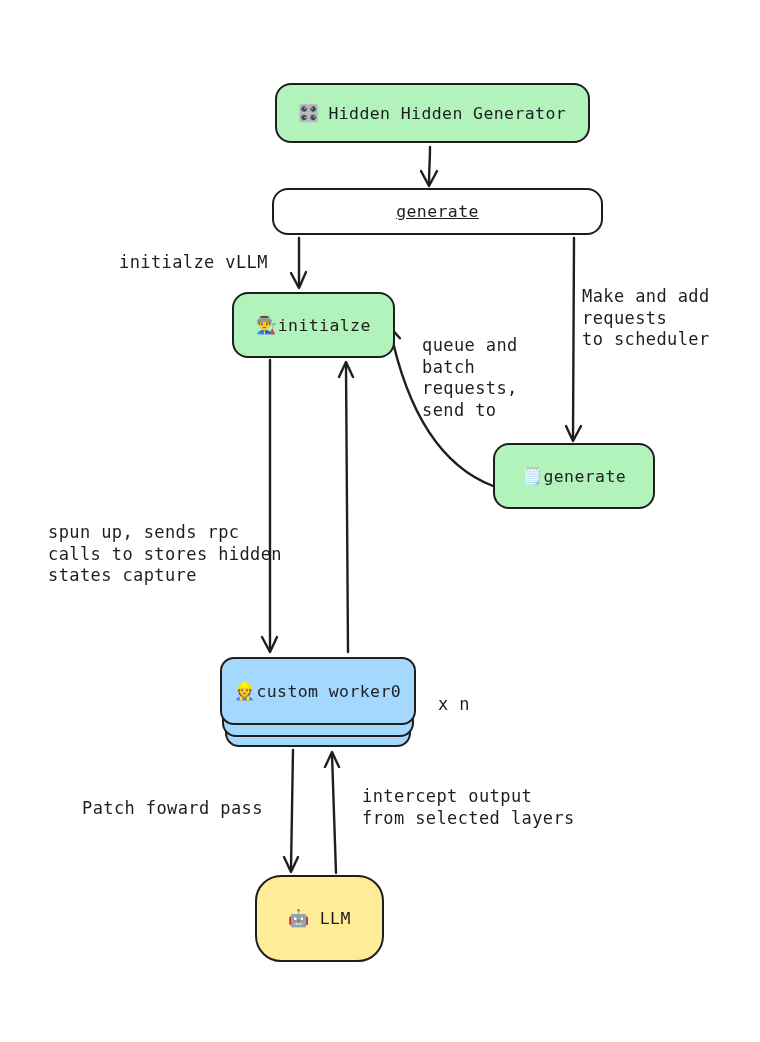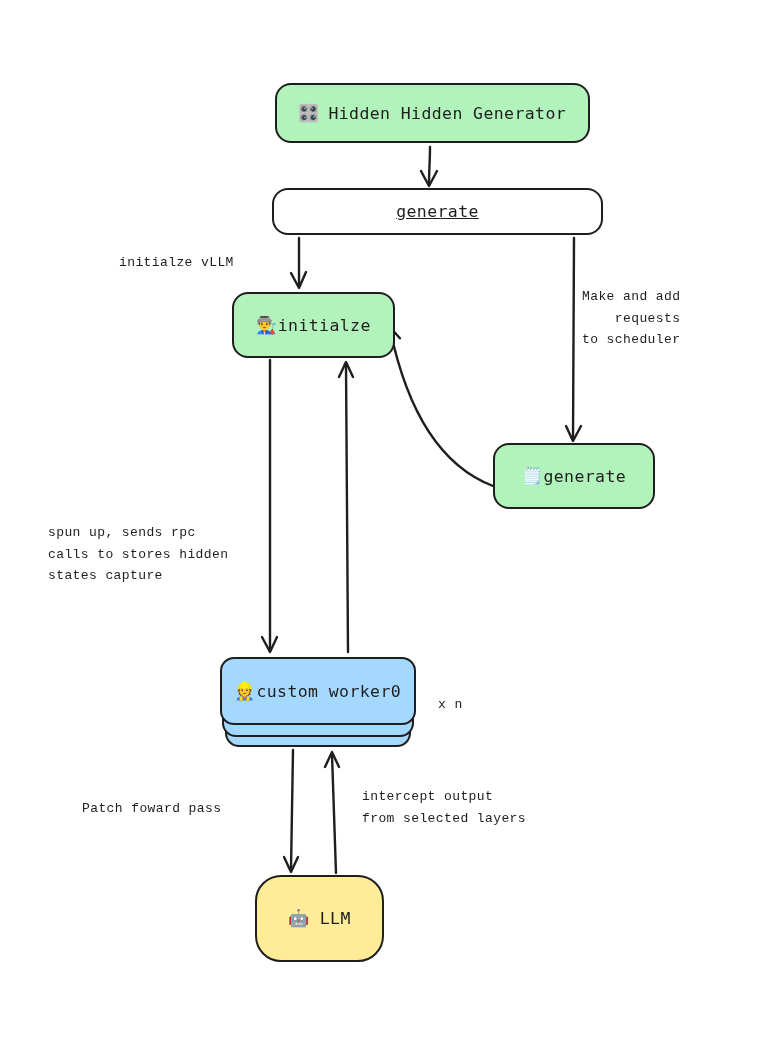--- a/index.html
+++ b/index.html
@@ -40,24 +40,23 @@
   .fill-green  { background: #b2f2bb; }
   .fill-blue   { background: #a5d8ff; }
   .fill-yellow { background: #ffec99; }
   .fill-white  { background: #ffffff; }
   .node .icon { font-size: 17px; line-height: 1; }
   .gap-sm .icon { margin-right: 8px; }
   .gap-md .icon { margin-right: 10px; }
   .annotation {
     position: absolute;
     white-space: pre-line;
-    font-size: 13px;
+    font-size: 17px;
     line-height: 21.5px;
     letter-spacing: 0.4px;
-    font-family: Liberation Mono, monospace;
   }
   .stack-layer { border-radius: 14px; }
 </style>
 </head>
 <body>
 
 <div class="canvas">
 
   <svg class="arrows-layer" viewBox="0 0 760 1042">
     <g>
@@ -120,24 +119,28 @@
     <span>custom worker0</span>
   </div>
 
   <div class="node fill-yellow gap-md" style="left:255px; top:875px; width:129px; height:87px; border-radius:26px;">
     <span class="icon">🤖</span>
     <span>LLM</span>
   </div>
 
   <div class="annotation" style="left:119px; top:252px;">initialze vLLM</div>
 
-  <div class="annotation" style="left:582px; top:286px;text-align:right;">Make and add
+  <div class="annotation" style="left:582px; top:286px;">Make and add
 requests
 to scheduler</div>
 
+  <div class="annotation" style="left:422px; top:335px;">queue and
+batch
+requests,
+send to</div>
 
   <div class="annotation" style="left:48px; top:522px;">spun up, sends rpc
 calls to stores hidden
 states capture</div>
 
 
   <div class="annotation" style="left:438px; top:694px;text-align:center;">x n</div>
 
   <div class="annotation" style="left:82px; top:798px;">Patch foward pass</div>
 

